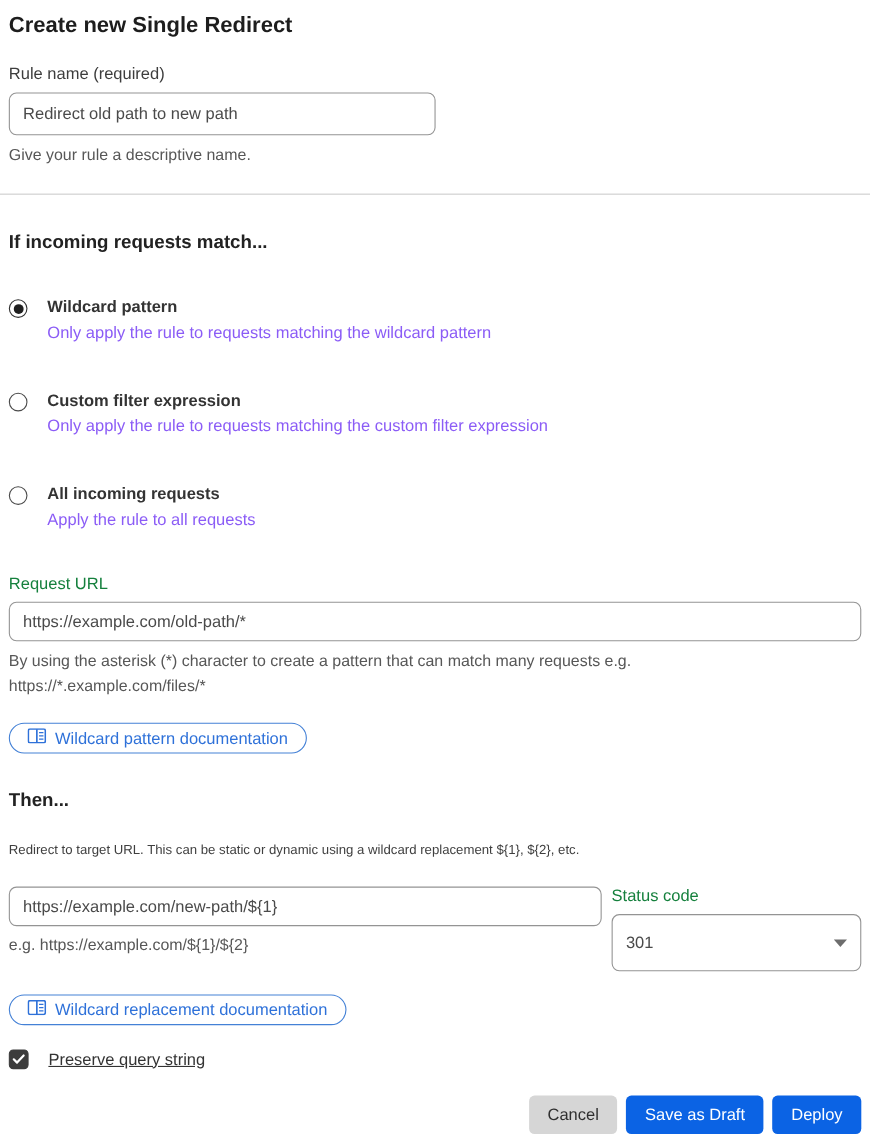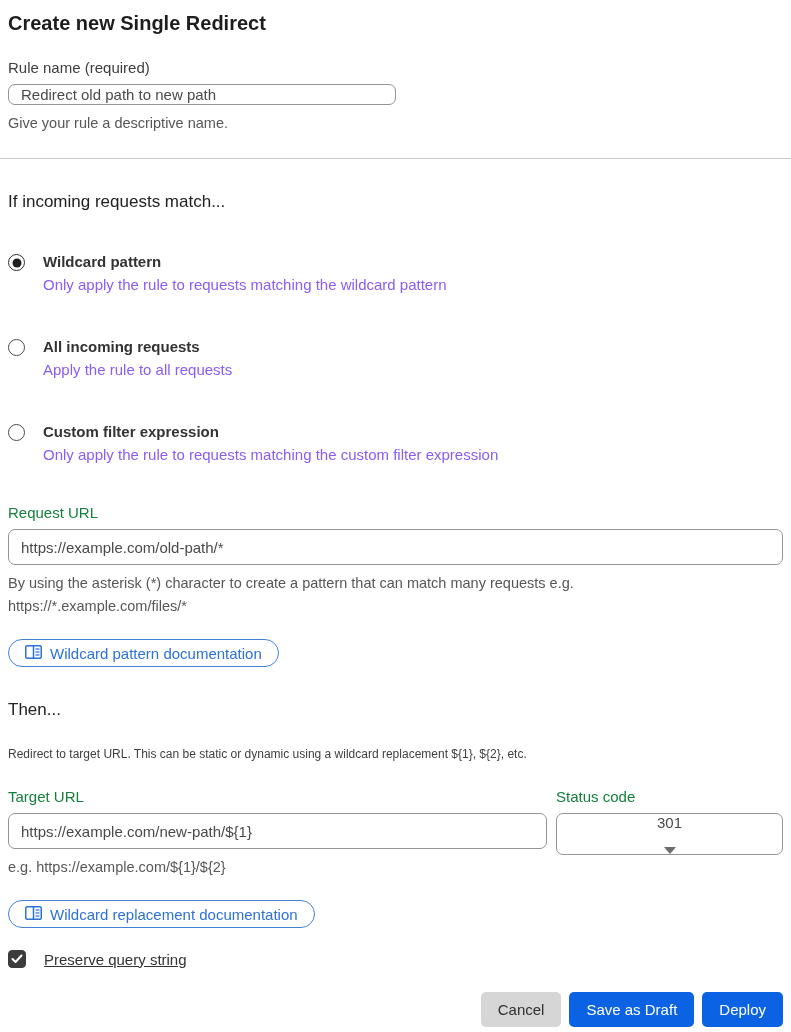--- a/index.html
+++ b/index.html
@@ -15,38 +15,38 @@
   .page-title {
     font-size: 20px; font-weight: 700; color: #1d1d1d;
     margin: 4px 0 24px 0;
   }
   .field-label {
     font-size: 15px; color: #3d3d3d; margin-bottom: 8px;
   }
   .field-label.semibold { font-weight: 400; color: #15803d; }
   .text-input {
     display: flex; align-items: center;
-    height: 21px;
+    height: 39px;
     border: 1px solid var(--input_border, #949494);
     border-radius: 7px;
     padding: 0 12px;
     font-size: 15px; color: #4a4a4a;
     background: #fff;
   }
   .rule-name-input { width: 388px; }
   .full-input { width: 100%; height: 36px; }
   .help-text {
     font-size: 14.5px; color: #575757; margin-top: 7px; line-height: 23px;
   }
   .divider {
     border: none; border-top: 1px solid var(--divider, #cccccc);
     margin: 23px -8px 0 -8px;
   }
   .section-heading {
-    font-size: 17px; font-weight: 400; color: #222;
+    font-size: 17px; font-weight: 700; color: #222;
     margin: 33px 0 0 0;
   }
   .radio-group { margin-top: 41px; }
   .radio-row {
     display: flex; align-items: flex-start; gap: 18px;
     margin-bottom: 44px; cursor: pointer;
   }
   .radio {
     flex: 0 0 auto;
     width: 17px; height: 17px; margin-top: 1px;
@@ -72,24 +72,24 @@
     margin-top: 21px; cursor: pointer;
   }
   .then-para {
     font-size: 12px; color: #3f3f3f; margin: 27px 0 0 0;
   }
   .two-col { display: flex; gap: 9px; margin-top: 27px; }
   .col-left { flex: 1 1 auto; }
   .col-right { flex: 0 0 227px; }
   .select-box {
     display: flex; align-items: center; justify-content: space-between;
-    height: 42px; width: 100%;
+    height: 52px; width: 100%;
     border: 1px solid var(--input_border, #949494);
     border-radius: 7px; padding: 0 12px;
-    font-size: 15px; color: #4a4a4a; background: #fff; cursor: pointer; flex-direction: column;
+    font-size: 15px; color: #4a4a4a; background: #fff; cursor: pointer;
   }
   .caret-down {
     width: 0; height: 0;
     border-left: 6px solid transparent; border-right: 6px solid transparent;
     border-top: 7px solid #6d6d6d;
   }
   .checkbox-row {
     display: flex; align-items: center; gap: 18px;
     margin-top: 22px; cursor: pointer;
   }
@@ -138,29 +138,29 @@
     <div class="radio-row">
       <span class="radio checked"></span>
       <div>
         <div class="radio-label">Wildcard pattern</div>
         <div class="radio-desc">Only apply the rule to requests matching the wildcard pattern</div>
       </div>
     </div>
     <div class="radio-row">
       <span class="radio"></span>
       <div>
-        <div class="radio-label">All incoming requests</div>
-        <div class="radio-desc">Apply the rule to all requests</div>
+        <div class="radio-label">Custom filter expression</div>
+        <div class="radio-desc">Only apply the rule to requests matching the custom filter expression</div>
       </div>
     </div>
     <div class="radio-row">
       <span class="radio"></span>
       <div>
-        <div class="radio-label">Custom filter expression</div>
-        <div class="radio-desc">Only apply the rule to requests matching the custom filter expression</div>
+        <div class="radio-label">All incoming requests</div>
+        <div class="radio-desc">Apply the rule to all requests</div>
       </div>
     </div>
   </div>
 
 <div class="request-url-block">
   <div class="field-label semibold">Request URL</div>
   <div class="text-input full-input">
     <span>https://example.com/old-path/*</span>
   </div>
   <div class="help-text">
@@ -180,21 +180,20 @@
     <span>Wildcard pattern documentation</span>
   </button>
 </div>
 
 <h2 class="section-heading">Then...</h2>
 
 <p class="then-para">Redirect to target URL. This can be static or dynamic using a wildcard replacement ${1}, ${2}, etc.</p>
 
 <div class="two-col">
   <div class="col-left">
-    <div class="field-label semibold">Target URL</div>
     <div class="text-input full-input">
       <span>https://example.com/new-path/${1}</span>
     </div>
     <div class="help-text">e.g. https://example.com/${1}/${2}</div>
   </div>
   <div class="col-right">
     <div class="field-label semibold">Status code</div>
     <div class="select-box">
       <span>301</span>
       <span class="caret-down"></span>

